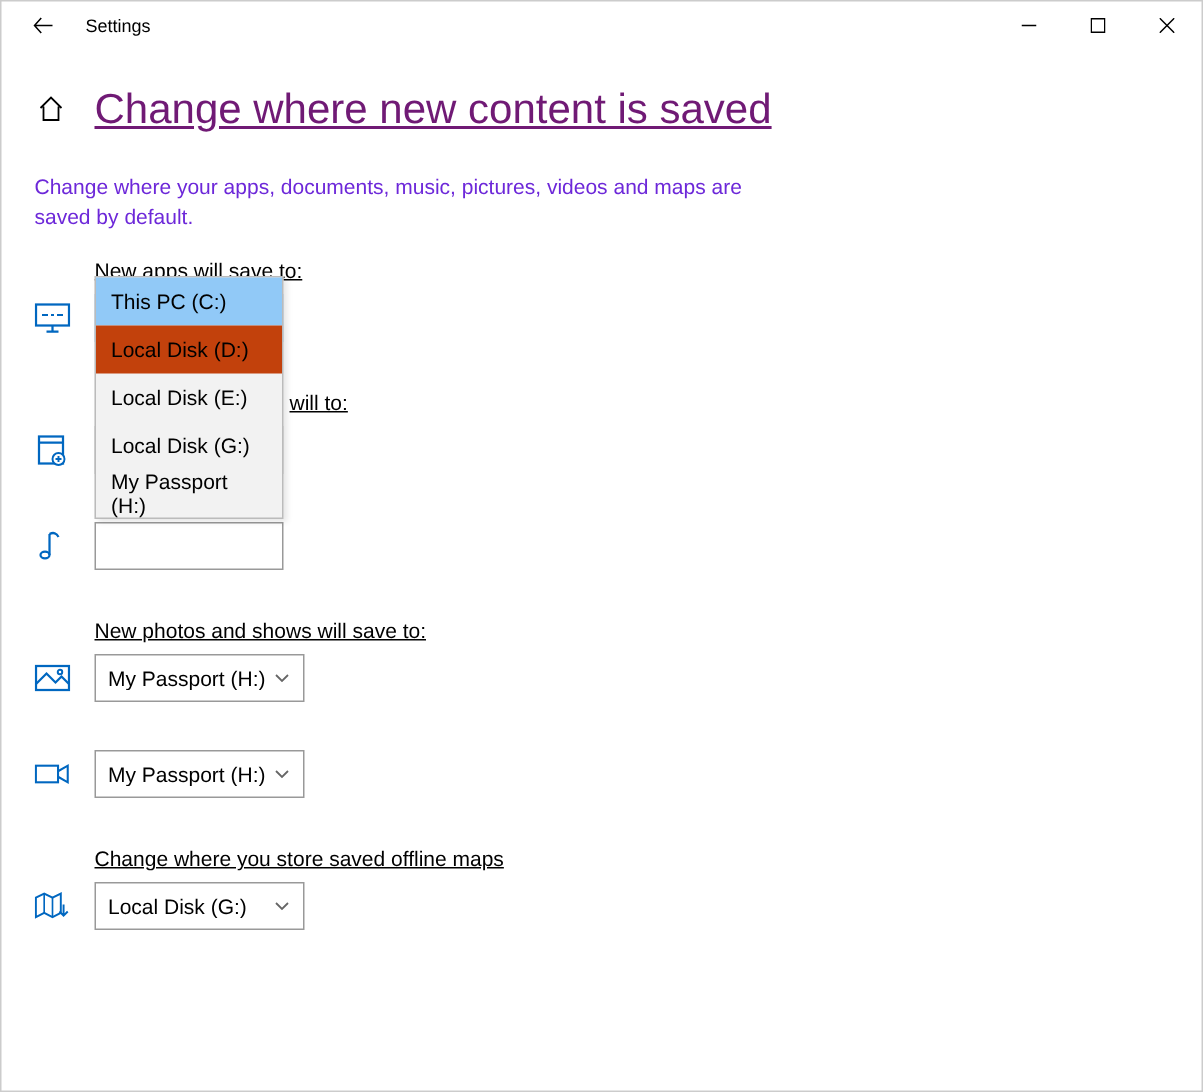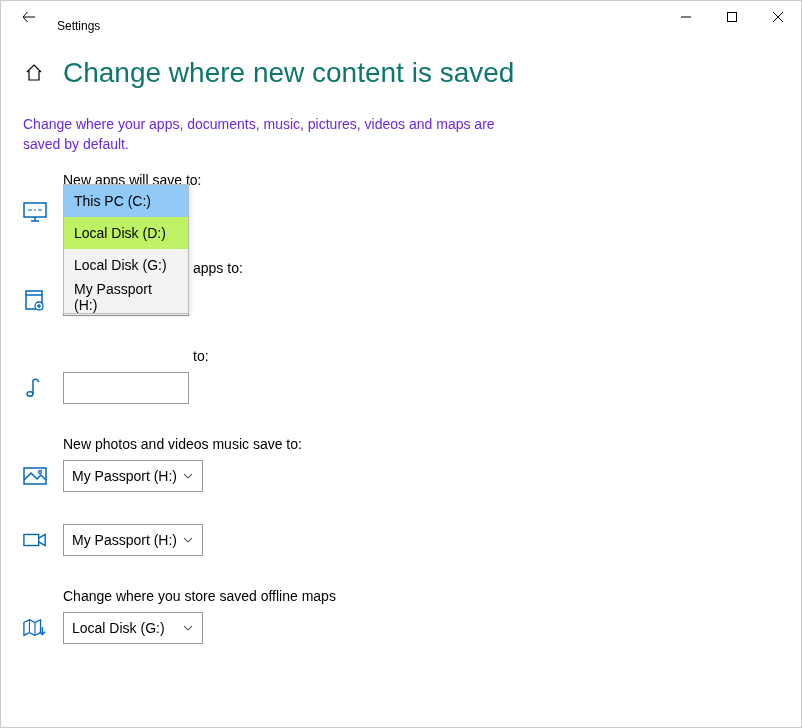--- a/index.html
+++ b/index.html
@@ -9,21 +9,21 @@
     font-size: 14px;
     color: #000;
     background: #fff;
     width: 802px;
     height: 728px;
     overflow: hidden;
     border: 1px solid #ccc;
   }
   .titlebar {
     display: flex;
-    align-items: flex-end;
+    align-items: center;
     height: 32px;
     padding-left: 8px;
   }
   .titlebar .back-btn {
     width: 40px;
     height: 32px;
     display: flex;
     align-items: center;
     justify-content: center;
   }
@@ -52,38 +52,40 @@
     width: 22px;
     height: 22px;
     display: flex;
     align-items: center;
     justify-content: center;
     margin-right: 18px;
   }
   .page-title {
     font-size: 28px;
     font-weight: 400;
-    color: #0f766e;
+    color: #701a75;
+    text-decoration: underline;
   }
   .desc {
     padding: 16px 22px 0 22px;
     max-width: 520px;
     line-height: 1.4;
     color: #6d28d9;
   }
   .sections {
     padding: 18px 22px 0 22px;
     position: relative;
   }
   .section {
     margin-bottom: 32px;
   }
   .section-label {
     padding-left: 40px;
     margin-bottom: 8px;
+    text-decoration: underline;
   }
   .row {
     display: flex;
     align-items: center;
   }
   .cat-icon {
     width: 24px;
     height: 24px;
     display: flex;
     align-items: center;
@@ -131,21 +133,21 @@
     display: flex;
     align-items: center;
     padding: 0 10px;
     font-size: 14px;
     color: #000;
   }
   .dropdown-open .item.selected {
     background: #91c9f7;
   }
   .dropdown-open .item.hover {
-    background: #bef264;
+    background: #c2410c;
   }
   .truncated {
     white-space: nowrap;
     overflow: hidden;
   }
   svg { display: block; }
 </style>
 </head>
 <body>
 
@@ -200,59 +202,59 @@
       </div>
       <div class="combo" style="border:1px solid #91c9f7;background:#91c9f7;width:126px;">
         <span class="value truncated">This PC (C:)</span>
       </div>
     </div>
   </div>
 
   <div class="dropdown-open">
     <div class="item selected">This PC (C:)</div>
     <div class="item hover">Local Disk (D:)</div>
+    <div class="item">Local Disk (E:)</div>
     <div class="item">Local Disk (G:)</div>
     <div class="item">My Passport (H:)</div>
   </div>
 
   <div class="section">
-    <div class="section-label" style="padding-left:170px;"><span>apps to:</span></div>
+    <div class="section-label" style="padding-left:170px;"><span>will to:</span></div>
     <div class="row">
       <div class="cat-icon">
         <svg width="24" height="22" viewBox="0 0 24 22">
             <rect x="3" y="2" width="16" height="18" stroke="#0067C0" stroke-width="1.5" fill="none"></rect>
             <path d="M3 6 H19" stroke="#0067C0" stroke-width="1.5"></path>
             <circle cx="16" cy="17" r="4" fill="#fff" stroke="#0067C0" stroke-width="1.3"></circle>
             <path d="M14 17 H18 M16 15 V19" stroke="#0067C0" stroke-width="1.3"></path>
           </svg>
       </div>
       <div class="combo" style="width:126px;">
         <span class="value truncated"></span>
       </div>
     </div>
   </div>
 
   <div class="section">
-    <div class="section-label" style="padding-left:170px;"><span>to:</span></div>
     <div class="row">
       <div class="cat-icon">
         <svg width="20" height="24" viewBox="0 0 20 24">
             <path d="M8 4 V18" stroke="#0067C0" stroke-width="1.5" fill="none"></path>
             <ellipse cx="5" cy="18" rx="3" ry="2.2" stroke="#0067C0" stroke-width="1.5" fill="none"></ellipse>
             <path d="M8 4 Q12 2 14 6" stroke="#0067C0" stroke-width="1.5" fill="none"></path>
           </svg>
       </div>
       <div class="combo" style="width:126px;">
         <span class="value truncated"></span>
       </div>
     </div>
   </div>
 
   <div class="section">
-    <div class="section-label">New photos and videos music save to:</div>
+    <div class="section-label">New photos and shows will save to:</div>
     <div class="row">
       <div class="cat-icon">
         <svg width="24" height="20" viewBox="0 0 24 20">
             <rect x="1" y="2" width="22" height="16" stroke="#0067C0" stroke-width="1.5" fill="none"></rect>
             <path d="M1 14 L8 7 L14 13 L18 9 L23 14" stroke="#0067C0" stroke-width="1.5" fill="none"></path>
             <circle cx="17" cy="6" r="1.5" stroke="#0067C0" stroke-width="1.3" fill="none"></circle>
           </svg>
       </div>
       <div class="combo">
         <span class="value truncated">My Passport (H:)</span>

